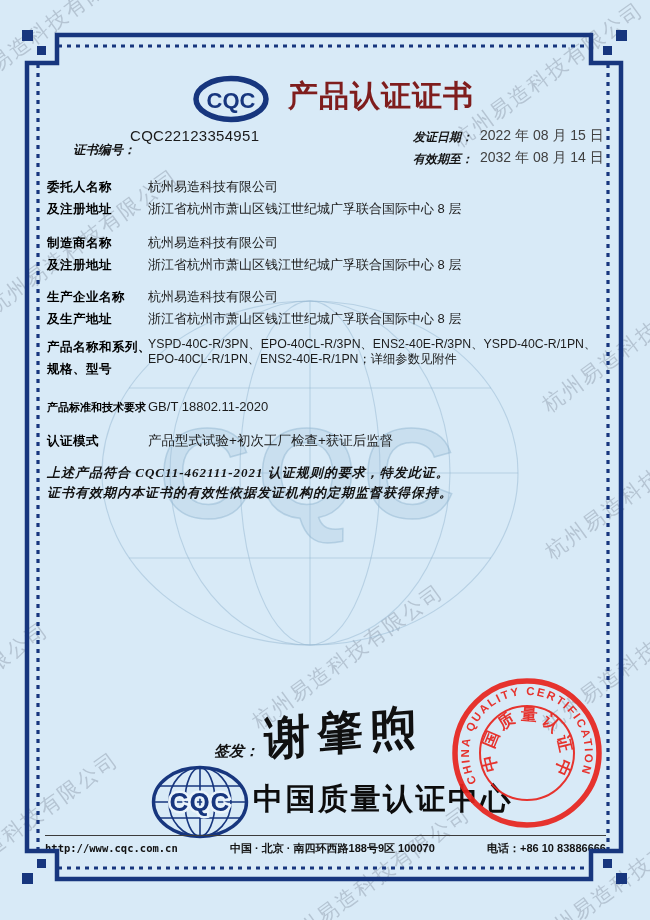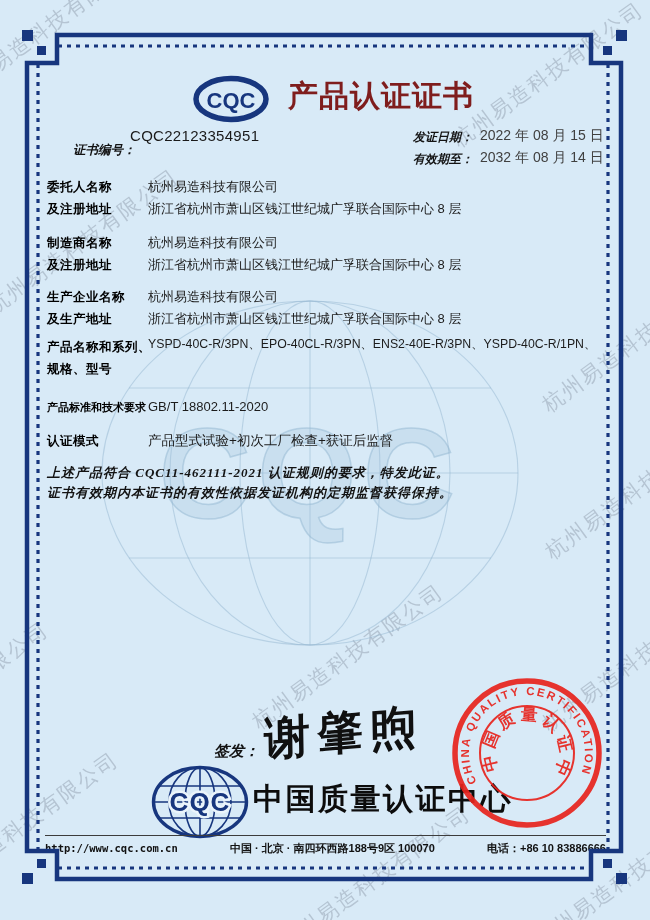--- a/index.html
+++ b/index.html
@@ -141,20 +141,21 @@
       </div>
     </div>
 
     <div class="abs" style="top:336px;left:0;width:650px">
       <div class="abs flabel" style="left:47px;top:0">
         <div>产品名称和系列、</div>
         <div>规格、型号</div>
       </div>
       <div class="abs fvalue tight" style="left:148px;top:1px">
         <div>YSPD-40C-R/3PN、EPO-40CL-R/3PN、ENS2-40E-R/3PN、YSPD-40C-R/1PN、</div>
+        <div>EPO-40CL-R/1PN、ENS2-40E-R/1PN；详细参数见附件</div>
       </div>
     </div>
 
     <div class="abs" style="top:396px;left:0;width:650px">
       <div class="abs flabel small" style="left:47px;top:0">
         <div>产品标准和技术要求</div>
       </div>
       <div class="abs fvalue" style="left:148px;top:0">
         <div>GB/T 18802.11-2020</div>
       </div>

